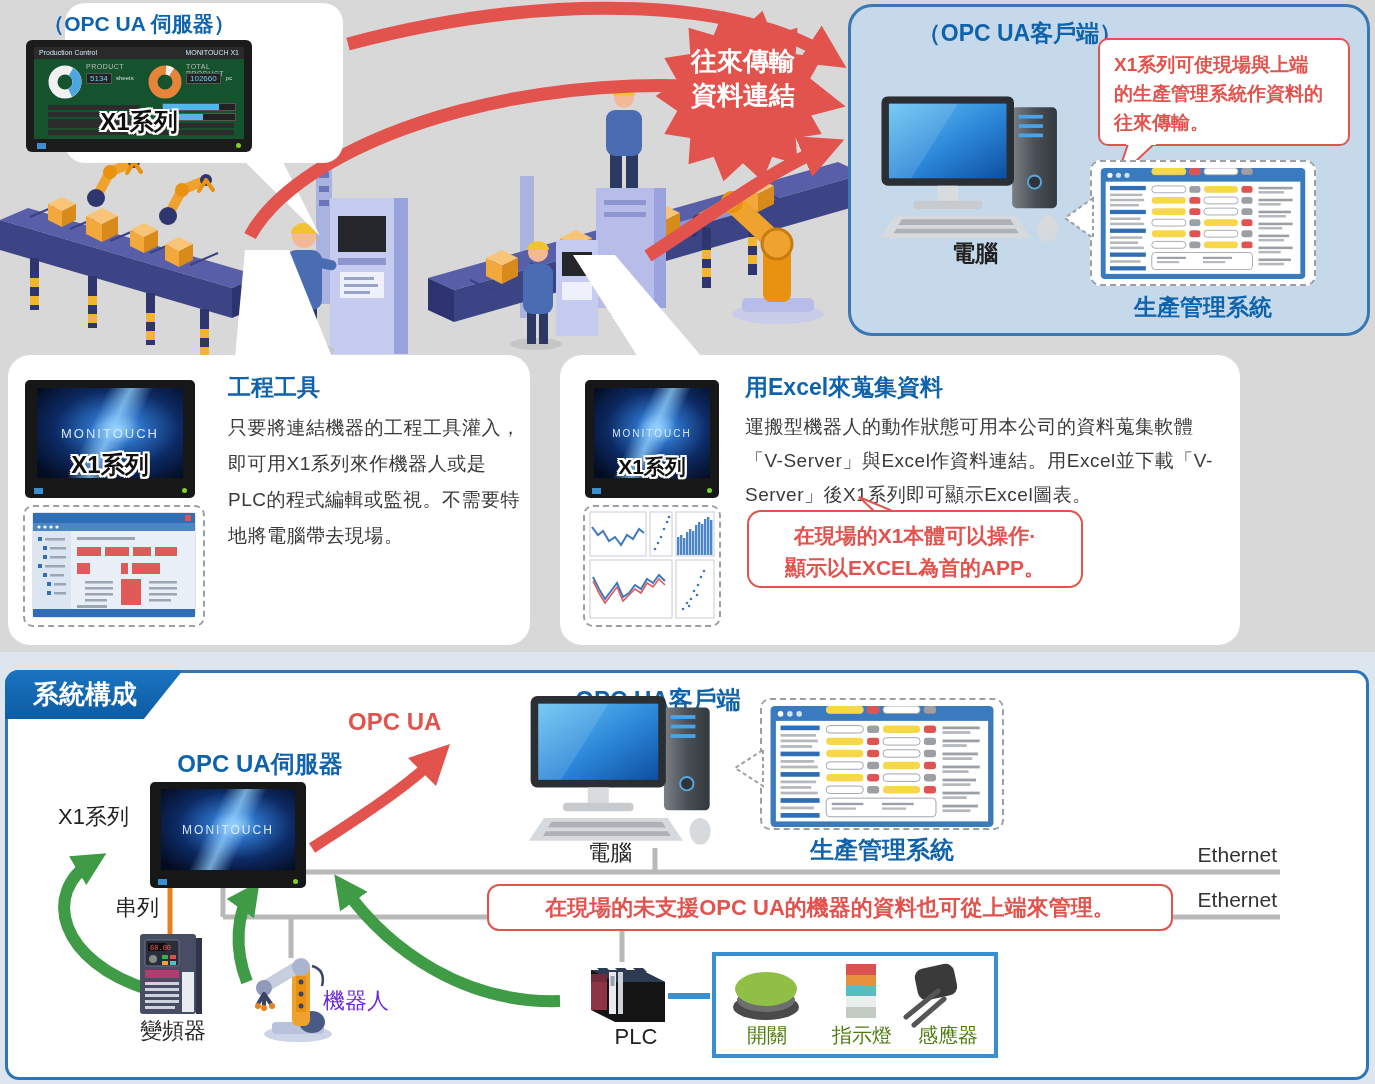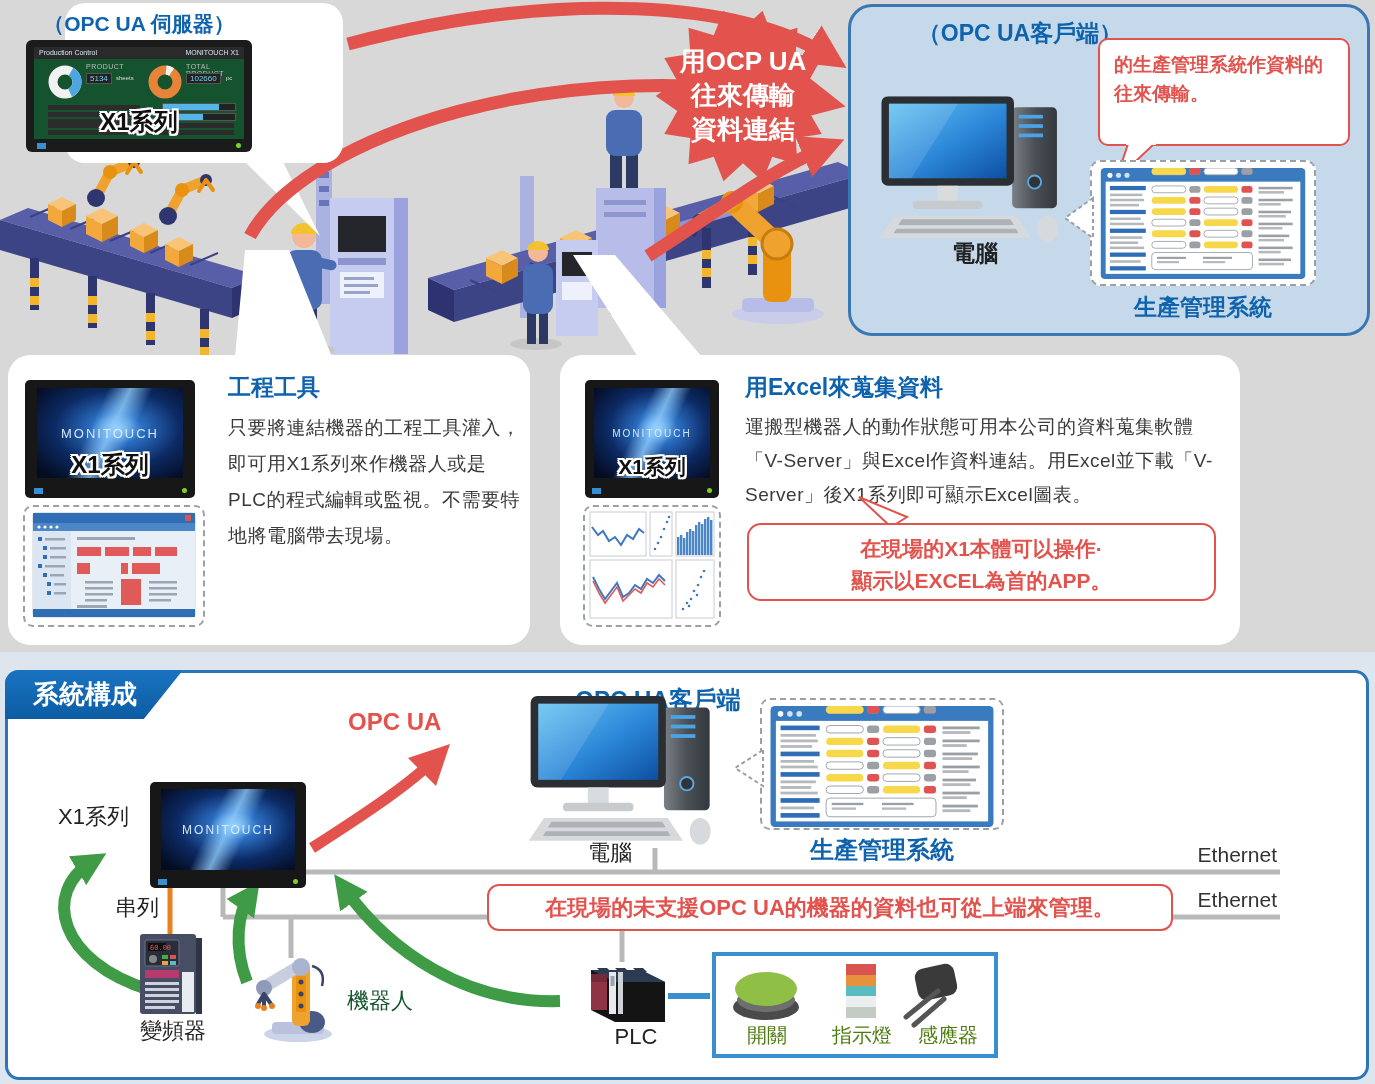--- a/index.html
+++ b/index.html
@@ -53,39 +53,39 @@
     background:linear-gradient(115deg,rgba(255,255,255,0) 38%,rgba(150,210,255,.75) 50%,rgba(255,255,255,0) 62%),
                radial-gradient(ellipse at 55% 45%,#8fd0ff 0%,#2b6fc4 22%,#0c2a64 55%,#040c22 90%);
     display:flex;align-items:center;justify-content:center;}
   .mtbrand{color:#dfeefc;letter-spacing:2px;font-size:13px;opacity:.95;text-align:right;}
   .mtx1{position:absolute;left:0;right:0;bottom:14%;text-align:center;font-size:24px;}
   .mt-logo{position:absolute;left:5%;bottom:3%;width:9px;height:6px;background:#3a8fd0;}
   .mt-led{position:absolute;right:5%;bottom:4%;width:5px;height:5px;border-radius:50%;background:#7ed321;}
   .dashed-box{position:absolute;background:#fff;border:2px dashed #9aa0a6;border-radius:10px;box-sizing:border-box;}
   .card-title{position:absolute;font-size:23px;}
   .card-body{position:absolute;font-size:19px;line-height:36px;color:#3a3a3a;letter-spacing:.5px;}
-  .callout{position:absolute;left:187px;top:168px;width:469px;height:78px;border:2px solid #e2534e;border-radius:14px;box-sizing:border-box;
+  .callout{position:absolute;left:187px;top:155px;width:336px;height:78px;border:2px solid #e2534e;border-radius:14px;box-sizing:border-box;
            font-size:21px;line-height:32px;text-align:center;padding-top:8px;background:#fff;}
 
   
   .sys-box{left:5px;top:670px;width:1364px;height:410px;background:#fff;border:3px solid #2e75b6;border-radius:14px;box-sizing:border-box;z-index:1;}
   .ribbon{left:5px;top:670px;width:178px;height:49px;background:linear-gradient(#1a73c0,#0c5ca3);
           clip-path:polygon(0 0,100% 0,78% 100%,0 100%);border-top-left-radius:14px;z-index:3;
           color:#fff;font-weight:bold;font-size:26px;line-height:49px;padding-left:28px;box-sizing:border-box;}
   .sys-label{z-index:3;}
   .lb-opcua{left:348px;top:708px;width:120px;font-size:24px;}
   .lb-server{left:150px;top:748px;width:220px;font-size:24px;text-align:center;}
   .lb-client{left:558px;top:684px;width:200px;font-size:24px;text-align:center;}
   .lb-x1{left:58px;top:802px;width:90px;font-size:22px;color:#222;}
   .lb-serial{left:115px;top:893px;width:60px;font-size:22px;color:#222;}
   .lb-pc2{left:570px;top:838px;width:80px;font-size:22px;color:#222;text-align:center;}
   .lb-sheet2{left:758px;top:834px;width:248px;font-size:24px;text-align:center;}
   .lb-eth{font-size:21px;color:#333;width:100px;text-align:right;}
   .lb-inv{left:128px;top:1016px;width:90px;font-size:22px;color:#222;text-align:center;}
-  .lb-robot{left:323px;top:986px;width:90px;font-size:22px;color:#14532d;text-align:right;}
+  .lb-robot{left:323px;top:986px;width:90px;font-size:22px;color:#6d28d9;}
   .lb-plc{left:596px;top:1024px;width:80px;font-size:22px;color:#222;text-align:center;}
   .kit-label{font-size:20px;color:#4d7c0f;text-align:center;}
   .banner{left:487px;top:884px;width:686px;height:47px;background:#fff;border:2px solid #e2534e;border-radius:12px;box-sizing:border-box;
           font-size:22px;text-align:center;line-height:43px;z-index:4;}
   .monitor2{left:150px;top:782px;width:156px;height:106px;z-index:3;}
   .kit-box{left:712px;top:952px;width:286px;height:106px;border:4px solid #3a8fd0;background:#fff;box-sizing:border-box;z-index:3;}
   .pushbtn-base{position:absolute;left:733px;top:994px;width:66px;height:26px;background:#4a4a4a;border-radius:50%;z-index:3;}
   .pushbtn-mid{position:absolute;left:737px;top:988px;width:58px;height:24px;background:#6e6e6e;border-radius:50%;z-index:3;}
   .pushbtn-top{position:absolute;left:735px;top:972px;width:62px;height:34px;background:#8fc045;border-radius:50%;z-index:4;}
   .stacklight{position:absolute;left:846px;top:964px;width:30px;height:54px;z-index:3;display:flex;flex-direction:column;}
@@ -360,20 +360,21 @@
     <polygon points="573,255 615,255 702,357 638,357" fill="#ffffff"></polygon>
   </svg>
 
   <div class="abs client-box"></div>
   <div class="abs client-title blue center">（OPC UA客戶端）</div>
   <svg class="abs pc-top" width="196" height="159" viewBox="0 0 210 170">
       <use href="#pc"></use>
     </svg>
   <div class="abs pc-label-top center">電腦</div>
   <div class="abs bubble">
+    <span class="red" style="display:block">X1系列可使現場與上端</span>
     <span class="red" style="display:block">的生產管理系統作資料的</span>
     <span class="red" style="display:block">往來傳輸。</span>
   </div>
   <svg class="abs" style="left:1110px;top:142px;z-index:3" width="60" height="40">
     <polygon points="18,2 44,2 6,38" fill="#fff" stroke="#e2534e" stroke-width="2"></polygon>
     <rect x="16" y="0" width="30" height="3" fill="#fff"></rect>
   </svg>
   <div class="abs sheet-box"></div>
   <svg class="abs" style="left:1063px;top:196px;z-index:3" width="32" height="44">
     <polygon points="30,2 30,42 2,22" fill="#fff" stroke="#9aa0a6" stroke-width="2" stroke-dasharray="4 3"></polygon>
@@ -393,21 +394,20 @@
       <path d="M348,44 C560,-12 745,2 828,56"></path>
       <path d="M250,236 C305,135 565,48 824,102"></path>
       <path d="M648,256 C722,208 772,170 824,148"></path>
     </g>
   </svg>
 
   <svg class="abs starburst" viewBox="0 0 200 200">
     <polygon fill="#e2534e" points="196,100 172.2,83.5 186.5,58.3 157.9,53.9 159.9,25 132.1,33.3 121.4,6.4 100,26 78.6,6.4 67.9,33.3 40.1,25 42.1,53.9 13.5,58.3 27.8,83.5 4,100 27.8,116.5 13.5,141.7 42.1,146.1 40.1,175 67.9,166.7 78.6,193.6 100,174 121.4,193.6 132.1,166.7 159.9,175 157.9,146.1 186.5,141.7 172.2,116.5"></polygon>
   </svg>
   <div class="abs star-text">
-    <span style="display:block">用OCP UA</span>
     <span style="display:block">往來傳輸</span>
     <span style="display:block">資料連結</span>
   </div>
 
   <div class="abs server-card"></div>
   <div class="abs server-title blue center" style="z-index:5">（OPC UA 伺服器）</div>
   <div class="abs hmi" style="z-index:5">
     <div class="abs hmi-screen">
       <div class="abs hmi-head">
         <span>Production Control</span>
@@ -611,20 +611,21 @@
     <path d="M668,996 H710" stroke="#3a8fd0" stroke-width="6" fill="none"></path>
     <g fill="none" stroke="#3f9b45" stroke-width="12" marker-end="url(#mg)">
       <path d="M150,990 C58,962 42,892 92,862"></path>
       <path d="M247,982 C233,946 238,912 250,895"></path>
       <path d="M560,1001 C466,1004 390,952 344,888"></path>
     </g>
     <path d="M312,848 C368,812 410,784 436,758" fill="none" stroke="#e2534e" stroke-width="11" marker-end="url(#mr2)"></path>
   </svg>
 
   <div class="abs sys-label lb-opcua red">OPC UA</div>
+  <div class="abs sys-label lb-server blue">OPC UA伺服器</div>
   <div class="abs sys-label lb-client blue">OPC UA客戶端</div>
   <div class="abs sys-label lb-x1">X1系列</div>
   <div class="abs sys-label lb-serial">串列</div>
   <div class="abs sys-label lb-pc2">電腦</div>
   <div class="abs sys-label lb-sheet2 blue">生產管理系統</div>
   <div class="abs sys-label lb-eth" style="left:1177px;top:843px">Ethernet</div>
   <div class="abs sys-label lb-eth" style="left:1177px;top:888px">Ethernet</div>
   <div class="abs sys-label lb-inv">變頻器</div>
   <div class="abs sys-label lb-robot">機器人</div>
   <div class="abs sys-label lb-plc">PLC</div>

